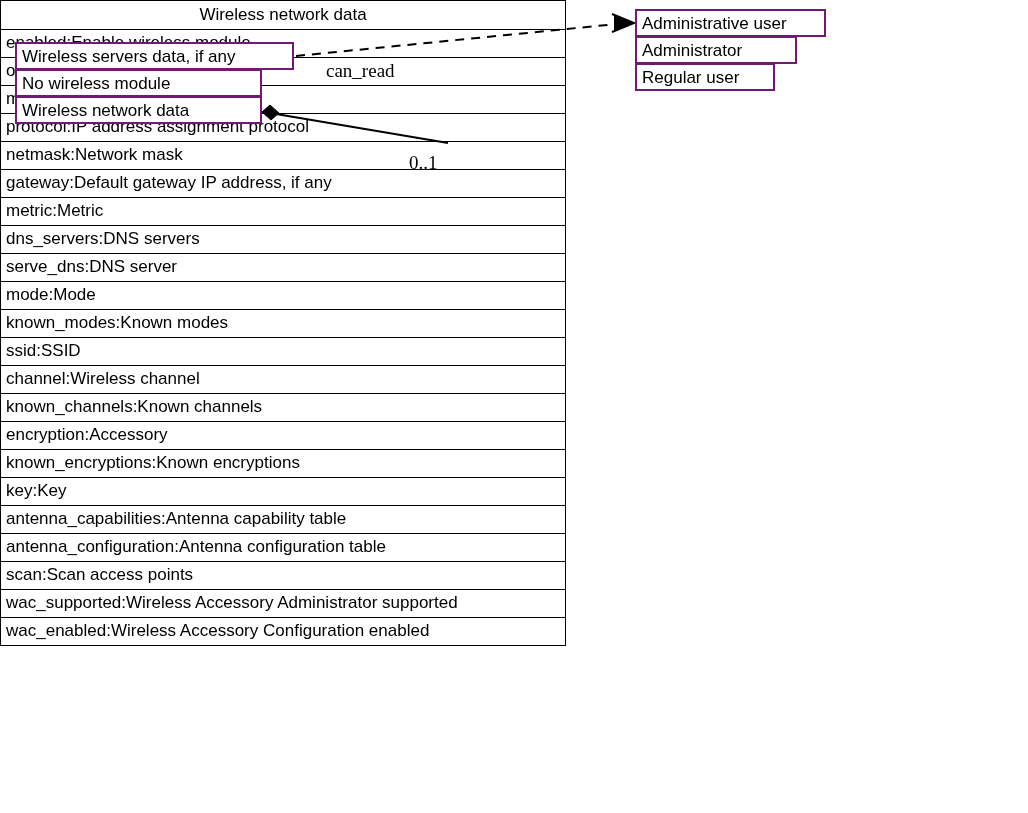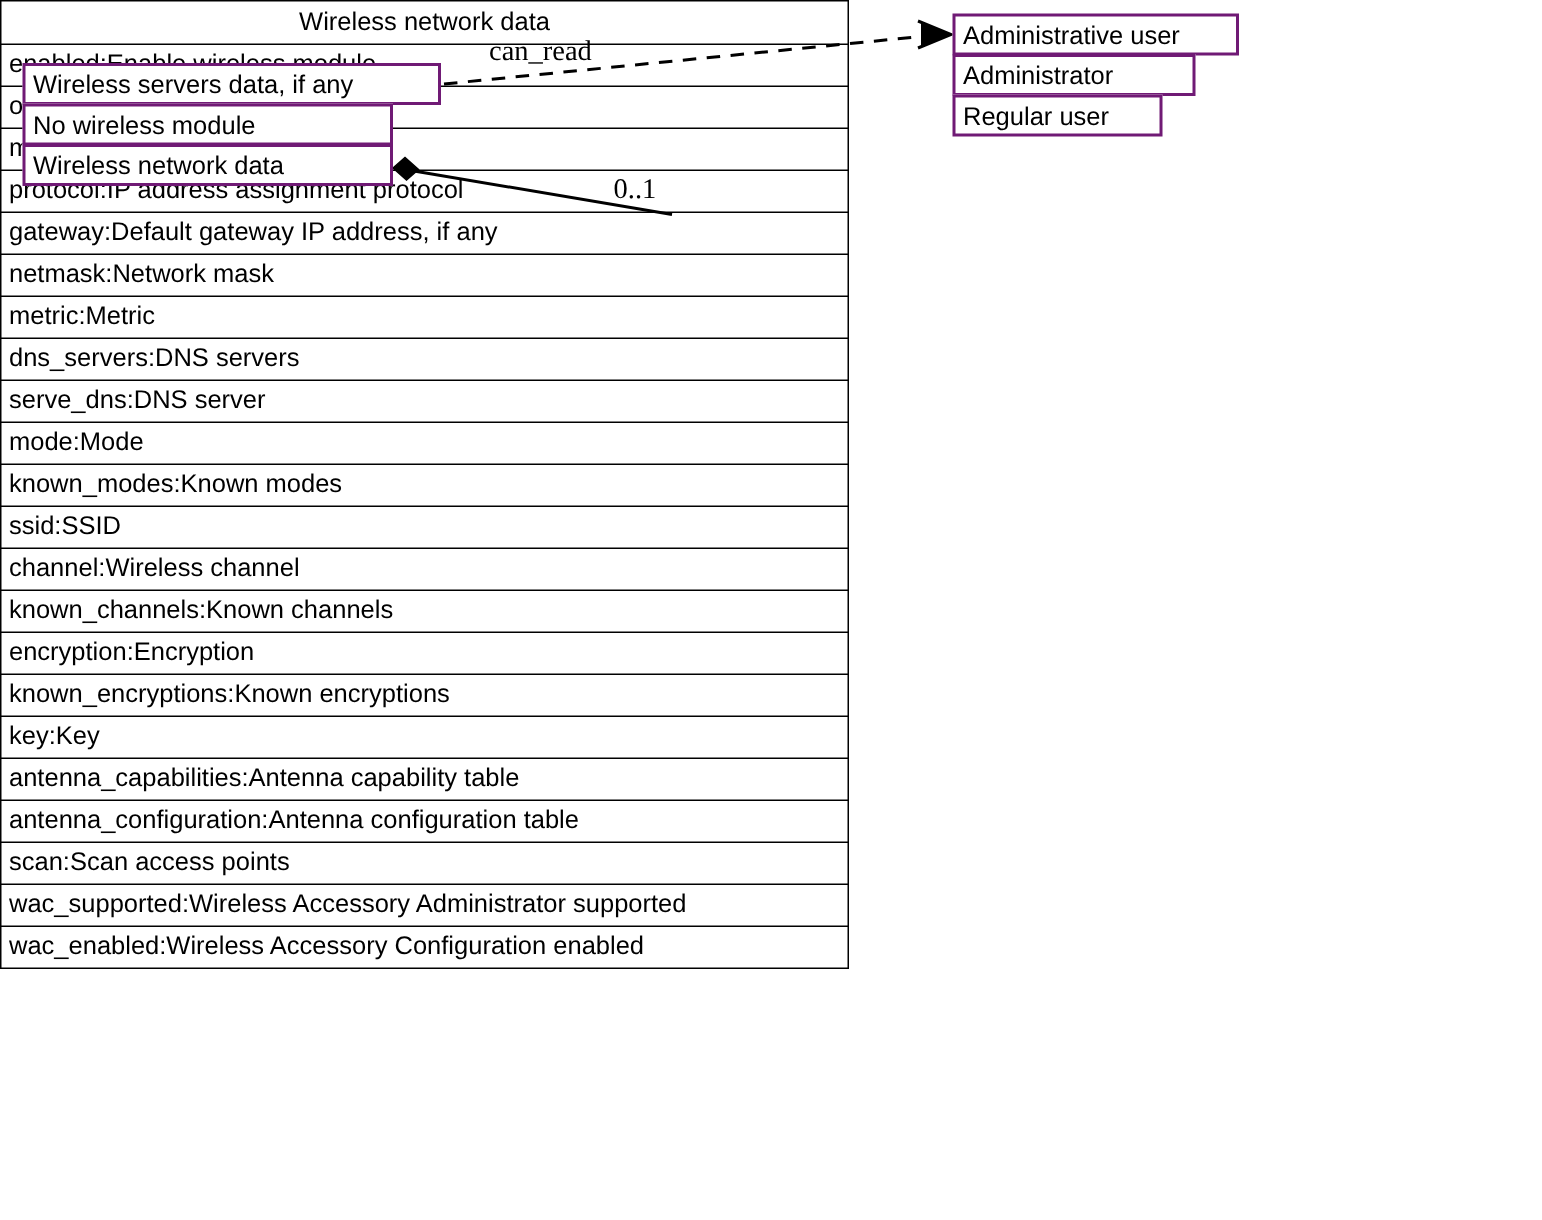--- a/index.html
+++ b/index.html
@@ -104,20 +104,21 @@
     height: 813px;
     pointer-events: none;
   }
   
   .edge-label {
     position: absolute;
     font-family: "Liberation Serif", serif;
     font-size: 19px;
     color: #000000;
     white-space: nowrap;
+    margin-top: 36px;
   }
   #label-can-read {
     left: 326px;
     top: 24px;
   }
   #label-multiplicity {
     left: 409px;
     top: 116px;
   }
 </style>
@@ -153,31 +154,31 @@
   <div class="edge-label" id="label-can-read">can_read</div>
   <div class="edge-label" id="label-multiplicity">0..1</div>
 
   <div id="class-wireless-data">
     <div class="uml-title">Wireless network data</div>
     <div id="attr-list">
         <div class="uml-attr">enabled:Enable wireless module</div>
         <div class="uml-attr">online:Online</div>
         <div class="uml-attr">mac_address:MAC address</div>
         <div class="uml-attr">protocol:IP address assignment protocol</div>
+        <div class="uml-attr">netmask:Network mask</div>
         <div class="uml-attr">gateway:Default gateway IP address, if any</div>
-        <div class="uml-attr">netmask:Network mask</div>
         <div class="uml-attr">metric:Metric</div>
         <div class="uml-attr">dns_servers:DNS servers</div>
         <div class="uml-attr">serve_dns:DNS server</div>
         <div class="uml-attr">mode:Mode</div>
         <div class="uml-attr">known_modes:Known modes</div>
         <div class="uml-attr">ssid:SSID</div>
         <div class="uml-attr">channel:Wireless channel</div>
         <div class="uml-attr">known_channels:Known channels</div>
-        <div class="uml-attr">encryption:Encryption</div>
+        <div class="uml-attr">encryption:Accessory</div>
         <div class="uml-attr">known_encryptions:Known encryptions</div>
         <div class="uml-attr">key:Key</div>
         <div class="uml-attr">antenna_capabilities:Antenna capability table</div>
         <div class="uml-attr">antenna_configuration:Antenna configuration table</div>
         <div class="uml-attr">scan:Scan access points</div>
         <div class="uml-attr">wac_supported:Wireless Accessory Administrator supported</div>
         <div class="uml-attr">wac_enabled:Wireless Accessory Configuration enabled</div>
       </div>
   </div>
 

